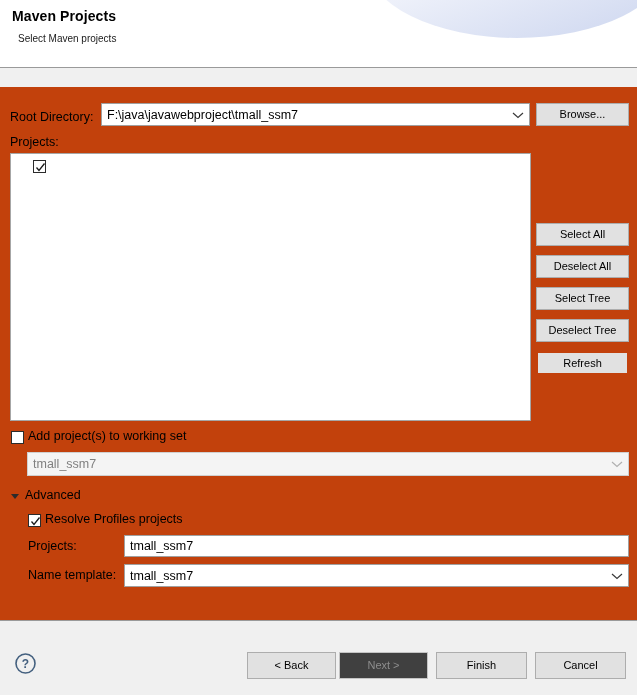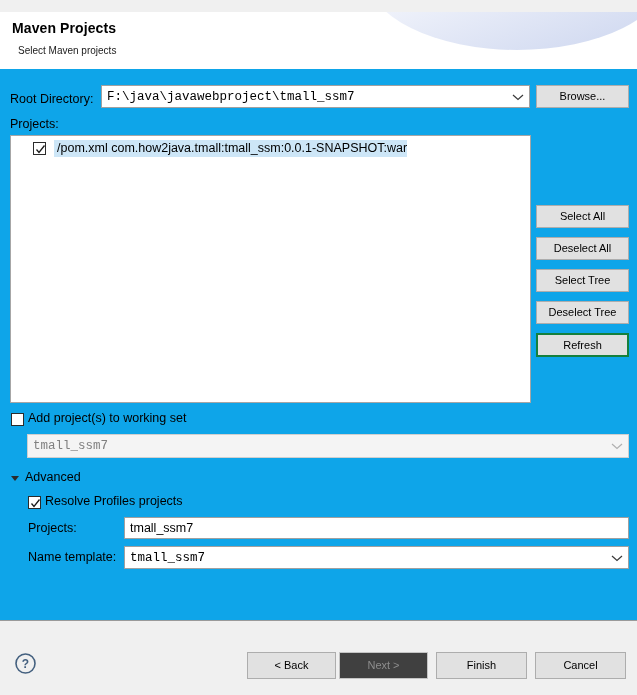--- a/index.html
+++ b/index.html
@@ -21,21 +21,20 @@
   
   .wizard-header {
     position: absolute;
     left: 0; top: 0;
     width: 637px;
     height: 68px;
     background: #ffffff;
     border-bottom: 1px solid #9a9a9a;
     box-sizing: border-box;
     overflow: hidden;
-    margin-top: 12px;
   }
   .header-swoosh {
     position: absolute;
     right: -30px;
     top: -112px;
     width: 300px;
     height: 150px;
     border-radius: 50%;
     background: linear-gradient(160deg, #ffffff 0%, #eef1fa 45%, #c9d3ee 100%);
     opacity: 0.95;
@@ -52,42 +51,42 @@
   .header-subtitle {
     position: absolute;
     left: 18px; top: 33px;
     font-size: 10px;
     color: #1a1a1a;
   }
 
   
   .wizard-body {
     position: absolute;
-    left: 0; top: 69px;
+    left: 0; top: 87px;
     width: 637px;
     height: 551px;
-    background: #0ea5e9;
+    background: #c2410c;
   }
 
   .lbl {
     position: absolute;
     font-size: 12.5px;
     color: #000;
     white-space: nowrap;
   }
 
   
   .root-label { left: 10px; top: 23px; }
 
   .combo {
     position: absolute;
     box-sizing: border-box;
     background: #ffffff;
     border: 1px solid #a0a0a0;
-    font-family: Liberation Mono, monospace;
+    font-family: Liberation Sans, sans-serif;
     font-size: 12.5px;
     color: #000;
     display: flex;
     align-items: center;
   }
   .combo .combo-text {
     flex: 1;
     padding-left: 5px;
     overflow: hidden;
     white-space: nowrap;
@@ -118,21 +117,21 @@
     line-height: 21px;
     cursor: default;
     padding: 0;
   }
   .btn.disabled {
     color: #8d8d8d;
     background: #404040;
     border-color: #c4c4c4;
   }
   .btn.focused {
-    border: 2px solid #15803d;
+    border: 2px solid #c2410c;
     line-height: 19px;
   }
 
   #browse-button { left: 536px; top: 16px; width: 93px; height: 23px; }
 
   
   .projects-label { left: 10px; top: 48px; }
 
   #projects-list {
     position: absolute;
@@ -277,21 +276,20 @@
   <button class="btn" id="browse-button">Browse...</button>
 
   <div class="lbl projects-label">Projects:</div>
   <div id="projects-list">
     <div class="project-row">
       <span class="row-checkbox">
         <svg width="11" height="11" viewBox="0 0 11 11">
             <path d="M1.5 5.5 L4 8.5 L9.5 1.5" fill="none" stroke="#1a1a1a" stroke-width="1.3"></path>
           </svg>
       </span>
-      <span class="row-label">/pom.xml  com.how2java.tmall:tmall_ssm:0.0.1-SNAPSHOT:war</span>
     </div>
   </div>
 
   <button class="btn" id="select-all-button">Select All</button>
   <button class="btn" id="deselect-all-button">Deselect All</button>
   <button class="btn" id="select-tree-button">Select Tree</button>
   <button class="btn" id="deselect-tree-button">Deselect Tree</button>
   <button class="btn focused" id="refresh-button">Refresh</button>
 
   <span class="wscheck"></span>

